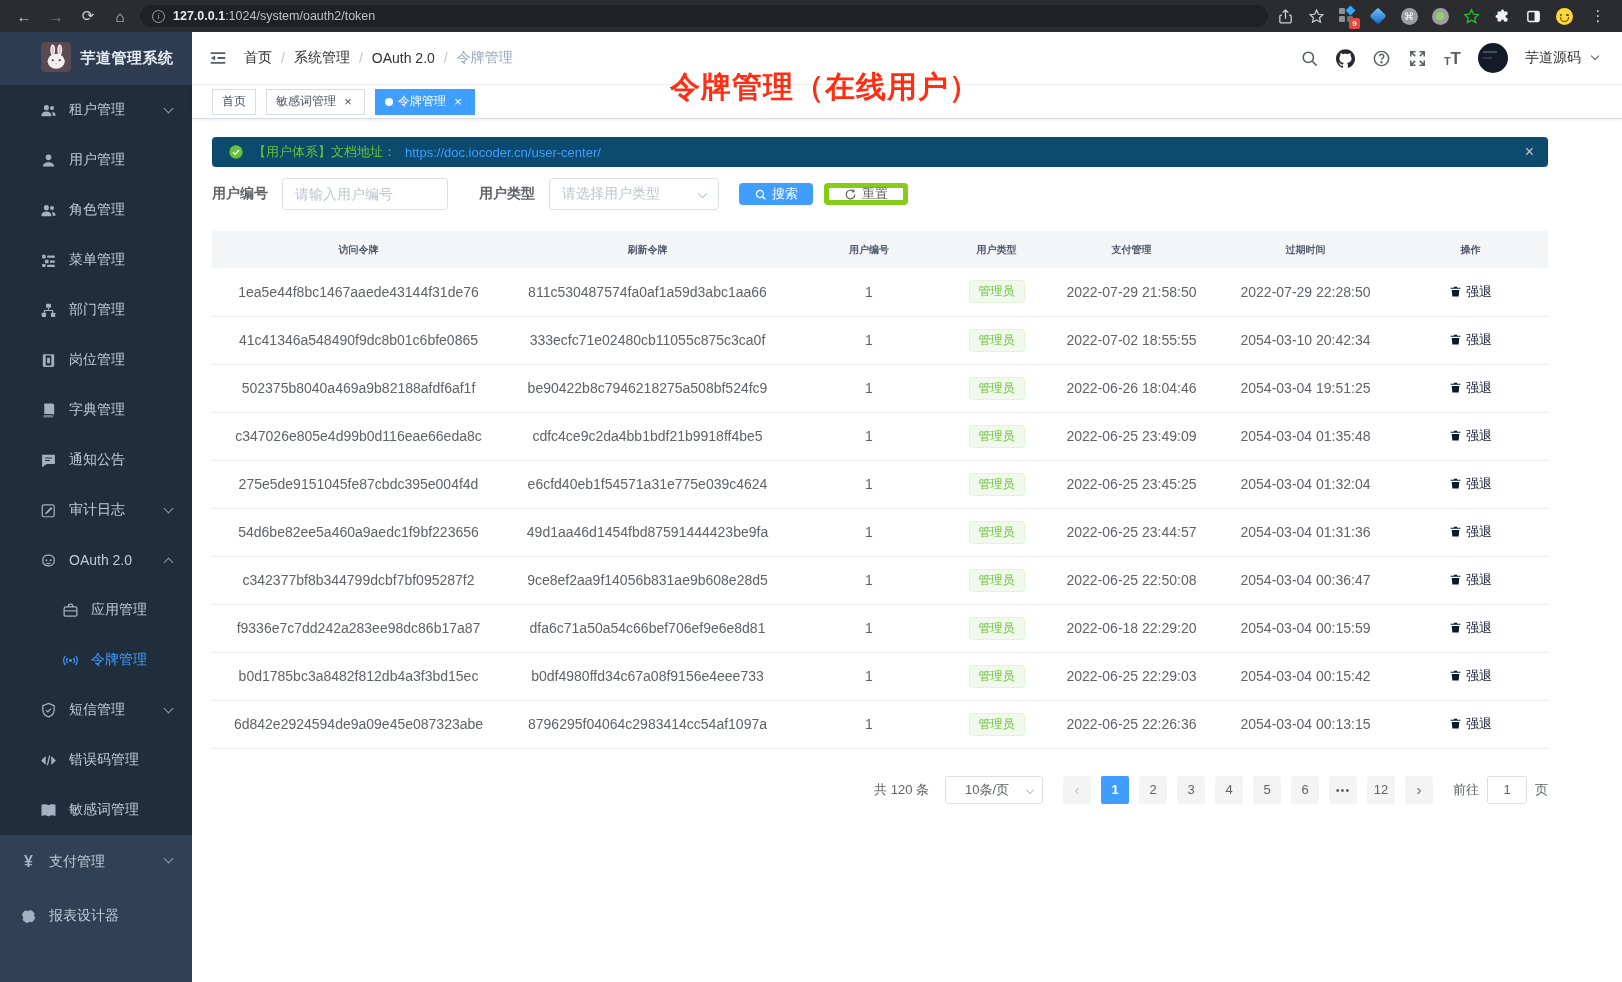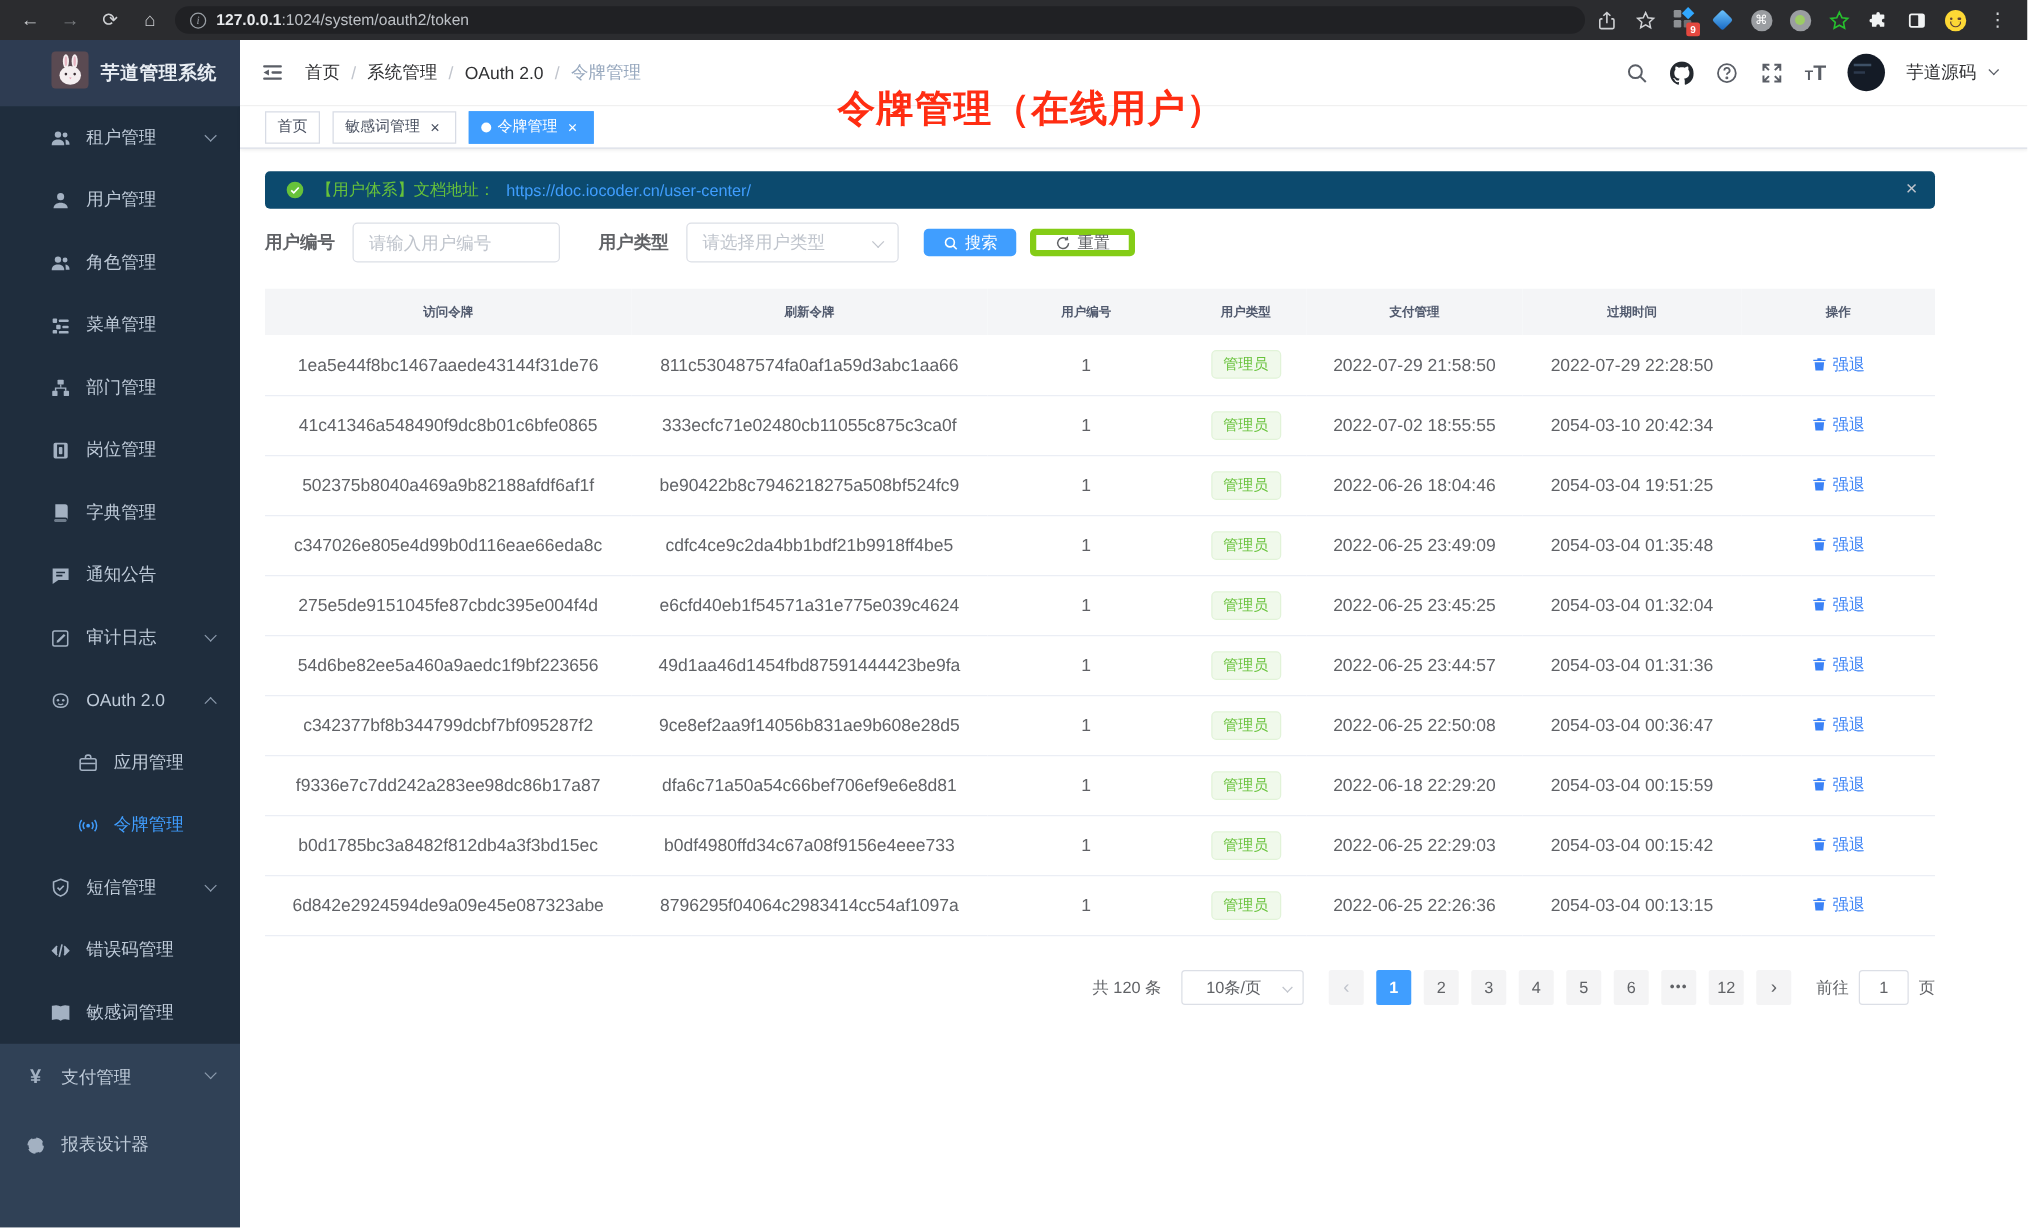--- a/index.html
+++ b/index.html
@@ -114,21 +114,21 @@
     gap:5px; padding:0 15px; cursor:pointer; border:none; font-family:inherit;}
   .btn.primary { background:#409eff; color:#fff; margin-left:10px;}
   .btn.plain { background:#fff; color:#606266; border:5px solid #84cc16; margin-left:11px;}
 
   table { width:100%; border-collapse:collapse; table-layout:fixed; margin-top:21px;}
   thead th { background:#f4f5f7; height:37px; font-size:10px; color:#515a6e; font-weight:bold; text-align:center;}
   tbody td { height:48px; text-align:center; font-size:14px; color:#606266; border-bottom:1px solid #ebeef5;
     overflow:hidden; white-space:nowrap;}
   .badge { display:inline-block; padding:2px 9px; font-size:12px; border-radius:4px;
     color:#67c23a; background:#f0f9eb; border:1px solid #e1f3d8; line-height:17px;}
-  .act { color:#3b82f6; font-size:13px; display:inline-flex; align-items:center; gap:4px;
+  .act { color:#0f172a; font-size:13px; display:inline-flex; align-items:center; gap:4px;
     cursor:pointer; text-decoration:none;}
   .act svg { width:13px; height:13px; fill:currentColor;}
 
   .pager { display:flex; justify-content:flex-end; align-items:center; margin-top:27px; font-size:13px; color:#606266;}
   .ptotal { margin-right:16px;margin-left:36px; }
   .psize { width:98px; height:28px; border:1px solid #dcdfe6; border-radius:3px; display:flex;
     align-items:center; justify-content:center; position:relative; padding-right:14px; cursor:pointer; margin-right:20px;}
   .psize .chev2 { position:absolute; right:9px; top:10px; width:6px; height:6px;
     border-right:1.3px solid #c0c4cc; border-bottom:1.3px solid #c0c4cc; transform:rotate(45deg);}
   .page-list { display:flex; align-items:center; gap:10px; }

